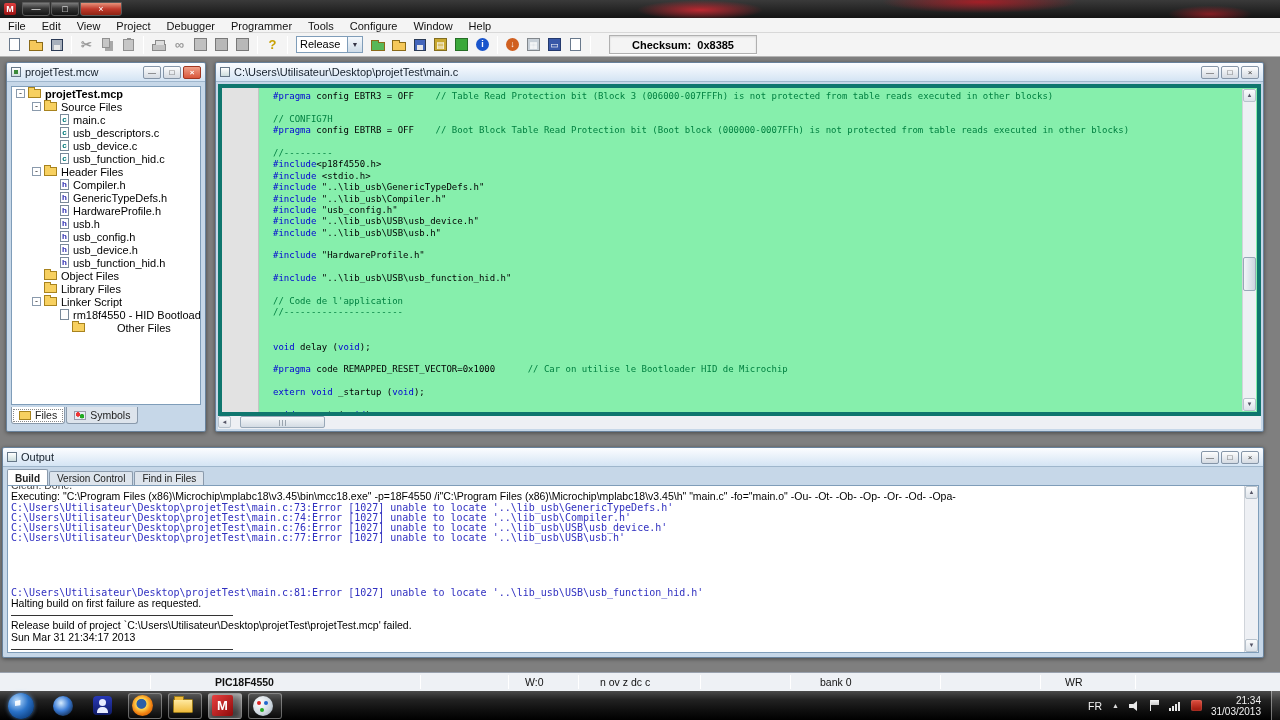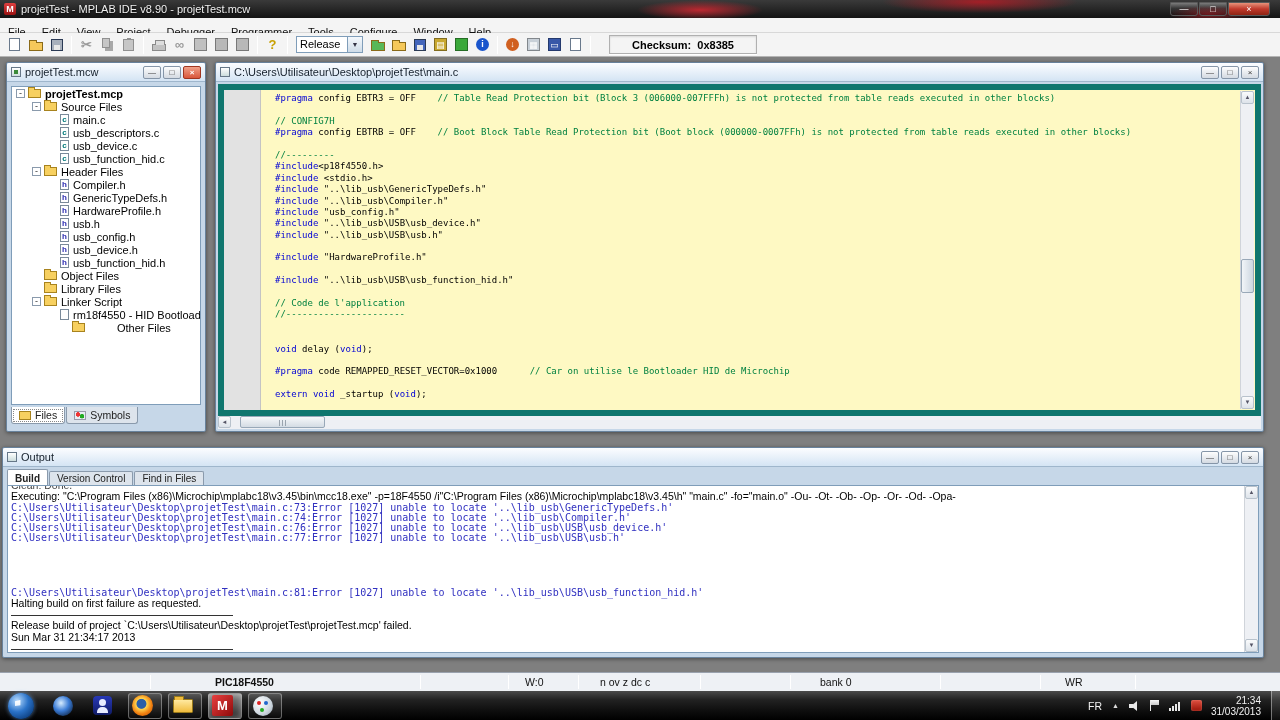--- a/index.html
+++ b/index.html
@@ -19,21 +19,21 @@
   .title-text{flex:1;text-shadow:0 1px 2px #000;}
   .winctl{display:flex;margin-right:6px;}
   .winctl .wcb{width:28px;height:14px;margin-left:1px;border:1px solid #5a5a5a;border-radius:0 0 3px 3px;
     background:linear-gradient(rgba(255,255,255,.35),rgba(255,255,255,.06) 45%,rgba(0,0,0,.2));
     color:#fff;font-size:9px;line-height:12px;text-align:center;}
   .winctl .wcb.close{width:42px;background:linear-gradient(#e8927a,#c0392b 50%,#8e2413);}
 
   
   .menubar{position:absolute;left:0;top:18px;width:1280px;height:15px;background:#f4f4f4;
     border-bottom:1px solid #d8d8d8;display:flex;align-items:center;font-size:11px;color:#111;}
-  .menu-item{padding:7px 8px;height:15px;line-height:15px;}
+  .menu-item{padding:1px 8px;height:15px;line-height:15px;}
 
   
   .toolbar{position:absolute;left:0;top:33px;width:1280px;height:24px;background:#f4f4f4;
     border-bottom:1px solid #b4b4b4;display:flex;align-items:center;padding-left:4px;}
   .tb-grp{display:flex;align-items:center;}
   .tb-sep{width:1px;height:18px;background:#c0c0c0;margin:0 4px;border-right:1px solid #fff;}
   .tb-btn{width:21px;height:20px;display:inline-flex;align-items:center;justify-content:center;}
   .shape{display:inline-block;position:relative;text-align:center;}
   .shape-page{width:11px;height:13px;background:#fff;border:1px solid #69798c;}
   .shape-folder{width:14px;height:9px;background:var(--c,#f5c85a);border:1px solid #8a6a18;margin-top:3px;}
@@ -90,21 +90,21 @@
   .tlabel.bold{font-weight:bold;}
   .proj-tabs{position:absolute;left:4px;bottom:4px;height:20px;display:flex;align-items:flex-start;}
   .ptab{display:flex;align-items:center;border:1px solid #8a9aac;border-top:none;background:#dde4ec;
     padding:2px 7px;font-size:10.5px;margin-right:1px;border-radius:0 0 3px 3px;color:#222;}
   .ptab.active{background:#fff;outline:1px dotted #888;outline-offset:-3px;}
   .ptab-icon{width:12px;height:9px;margin-right:4px;}
   .pi-files{background:#f7d060;border:1px solid #a8831e;}
   .pi-symbols{background:radial-gradient(circle at 30% 35%,#e33 0 2px,transparent 2.5px),radial-gradient(circle at 70% 60%,#2a2 0 2px,transparent 2.5px),#e8edf2;border:1px solid #99a;}
 
   
-  .ed-body{position:absolute;left:2px;top:21px;right:2px;bottom:15px;background:#fef9c3;border:6px solid #0f766e;overflow:hidden;}
+  .ed-body{position:absolute;left:2px;top:21px;right:2px;bottom:15px;background:#86efac;border:4px solid #0f766e;overflow:hidden;}
   .ed-gutter{position:absolute;left:0;top:0;width:37px;height:100%;background:#e2e2e2;border-right:1px solid #c4c4c4;}
   .code-area{position:absolute;left:51px;top:3px;right:16px;bottom:0;font-family:"DejaVu Sans Mono","Liberation Mono",monospace;
     font-size:9px;line-height:11.4px;white-space:pre;color:#000;}
   .code-line{height:11.4px;}
   .vscroll{position:absolute;right:1px;top:1px;bottom:1px;width:14px;background:#eef0f4;border-left:1px solid #d0d4da;}
   .vscroll .arr{position:absolute;left:0;width:13px;height:13px;background:linear-gradient(#fafbfc,#dde3ea);
     border:1px solid #b8c2cc;border-radius:2px;font-size:6px;line-height:11px;text-align:center;color:#556;}
   .vscroll .arr.up{top:0;}
   .vscroll .arr.down{bottom:0;}
   .vscroll .thumb{position:absolute;left:0;width:13px;background:linear-gradient(90deg,#f2f5f8,#ccd6e0);
@@ -189,21 +189,20 @@
   .tray-clock{text-align:right;line-height:11px;font-size:10px;margin-right:10px;}
   .show-desktop{width:9px;height:29px;border-left:1px solid rgba(255,255,255,.4);background:linear-gradient(rgba(255,255,255,.15),rgba(255,255,255,.05));}
 </style>
 </head>
 <body>
 
 <div class="screen">
 
   <div class="titlebar">
     <span class="app-icon">M</span>
-    <span class="title-text">projetTest - MPLAB IDE v8.90 - projetTest.mcw</span>
     <span class="winctl">
       <span class="wcb">—</span>
       <span class="wcb">□</span>
       <span class="wcb close">×</span>
     </span>
   </div>
 
   <div class="menubar">
       <span class="menu-item">File</span>
       <span class="menu-item">Edit</span>

